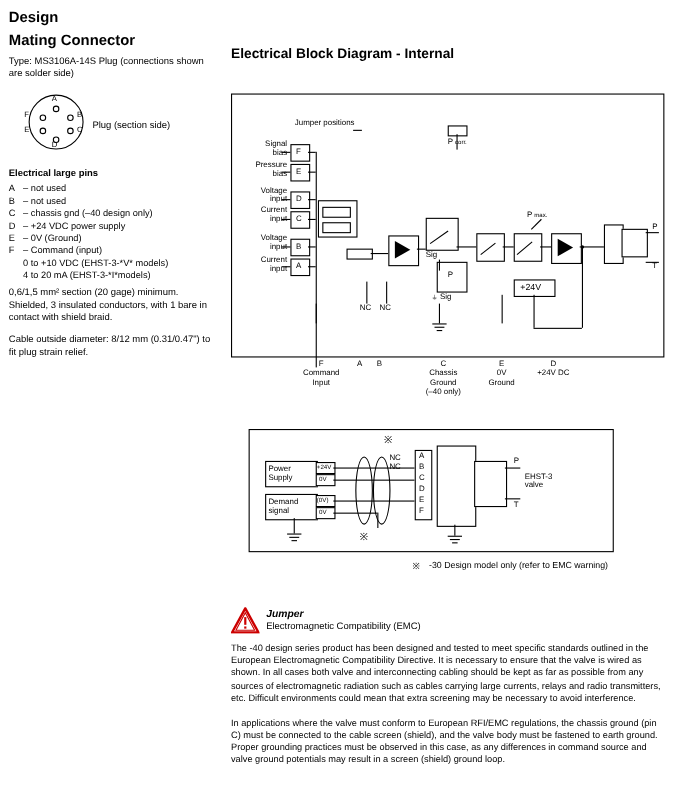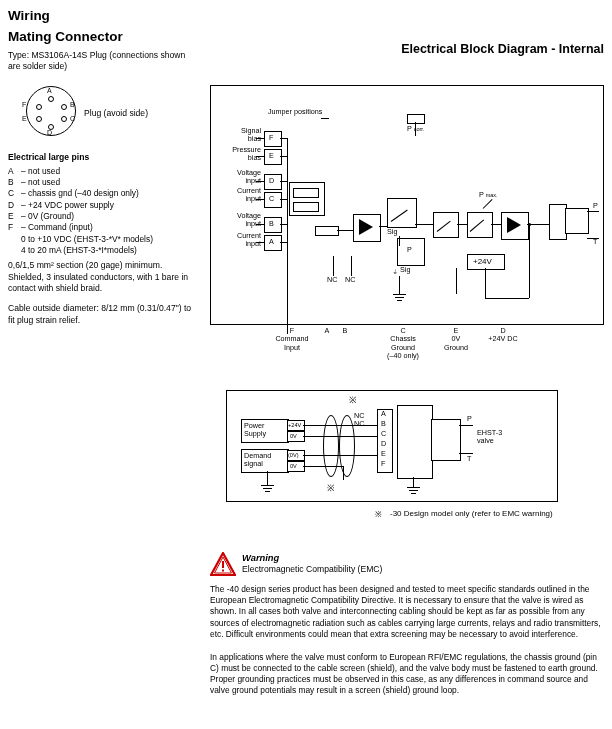--- a/index.html
+++ b/index.html
@@ -34,21 +34,21 @@
 
   
   .pinlist{margin:0 0 4px 0;}
   .pinrow{display:flex;font-size:8.4px;line-height:1.35;}
   .pinrow .k{width:13px;flex:0 0 13px;}
   .pinrow .v{flex:1;}
   .sub{margin-left:13px;font-size:8.4px;line-height:1.35;}
 
   
   .rightcol{position:absolute;left:210px;top:8px;width:394px;}
-  h3.dh{font-size:12.5px;font-weight:bold;margin:0 0 8px 0;text-align:right;}
+  h3.dh{font-size:12.5px;font-weight:bold;margin:0 0 8px 0;}
 
   .diagram{
     position:relative;border:1px solid #000;background:#fff;margin-top:29px;
   }
   .blockdiag{width:392px;height:238px;}
   .appdiag{width:330px;height:110px;margin-left:16px;}
 
   .lbl{position:absolute;font-size:7.2px;line-height:1.15;white-space:nowrap;}
   .lbl.c{text-align:center;}
   .ln{position:absolute;background:#000;}
@@ -70,40 +70,40 @@
 
   .note-star{position:absolute;font-size:8px;}
 </style>
 </head>
 <body>
 
 <div class="page">
 
   <div class="leftcol">
 
-    <h2 class="sec">Wiring</h2>
+    <h2 class="sec">Design</h2>
 
     <h2 class="sec">Mating Connector</h2>
     <p class="body">Type: MS3106A-14S Plug (connections shown are solder side)</p>
 
     <div class="conn-wrap">
       <div class="conn-circle"></div>
       <div class="pin" style="left:40px;top:14px;"></div>
       <div class="pin" style="left:53px;top:22px;"></div>
       <div class="pin" style="left:53px;top:34px;"></div>
       <div class="pin" style="left:40px;top:42px;"></div>
       <div class="pin" style="left:28px;top:34px;"></div>
       <div class="pin" style="left:28px;top:22px;"></div>
       <div class="pinlbl" style="left:39px;top:5px;">A</div>
       <div class="pinlbl" style="left:62px;top:19px;">B</div>
       <div class="pinlbl" style="left:62px;top:33px;">C</div>
       <div class="pinlbl" style="left:39px;top:47px;">D</div>
       <div class="pinlbl" style="left:14px;top:33px;">E</div>
       <div class="pinlbl" style="left:14px;top:19px;">F</div>
-      <div class="conn-caption">Plug (avoid side)</div>
+      <div class="conn-caption">Plug (section side)</div>
     </div>
 
     <div class="bold-small">Electrical large pins</div>
     <div class="pinlist">
       <div class="pinrow">
         <span class="k">A</span>
         <span class="v">– not used</span>
       </div>
       <div class="pinrow">
         <span class="k">B</span>
@@ -333,21 +333,21 @@
     <div class="warnhead">
       <div class="warntri">
         <svg width="26" height="24" viewBox="0 0 26 24">
           <polygon points="13,1 25,23 1,23" fill="#ffffff" stroke="#cc0000" stroke-width="2.2"></polygon>
           <polygon points="13,5 21.5,21 4.5,21" fill="#ffffff" stroke="#cc0000" stroke-width="1"></polygon>
           <rect x="12" y="9" width="2" height="7" fill="#cc0000"></rect>
           <rect x="12" y="17.5" width="2" height="2" fill="#cc0000"></rect>
         </svg>
       </div>
       <div class="warntxt">
-        <div class="it">Warning</div>
+        <div class="it">Jumper</div>
         <div>Electromagnetic Compatibility (EMC)</div>
       </div>
     </div>
     <p class="warnp">The -40 design series product has been designed and tested to meet specific standards outlined in the European Electromagnetic Compatibility Directive. It is necessary to ensure that the valve is wired as shown. In all cases both valve and interconnecting cabling should be kept as far as possible from any sources of electromagnetic radiation such as cables carrying large currents, relays and radio transmitters, etc. Difficult environments could mean that extra screening may be necessary to avoid interference.</p>
     <p class="warnp" style="margin-top:12px;">In applications where the valve must conform to European RFI/EMC regulations, the chassis ground (pin C) must be connected to the cable screen (shield), and the valve body must be fastened to earth ground. Proper grounding practices must be observed in this case, as any differences in command source and valve ground potentials may result in a screen (shield) ground loop.</p>
   </div>
 
 </div>
 
 </body></html>

